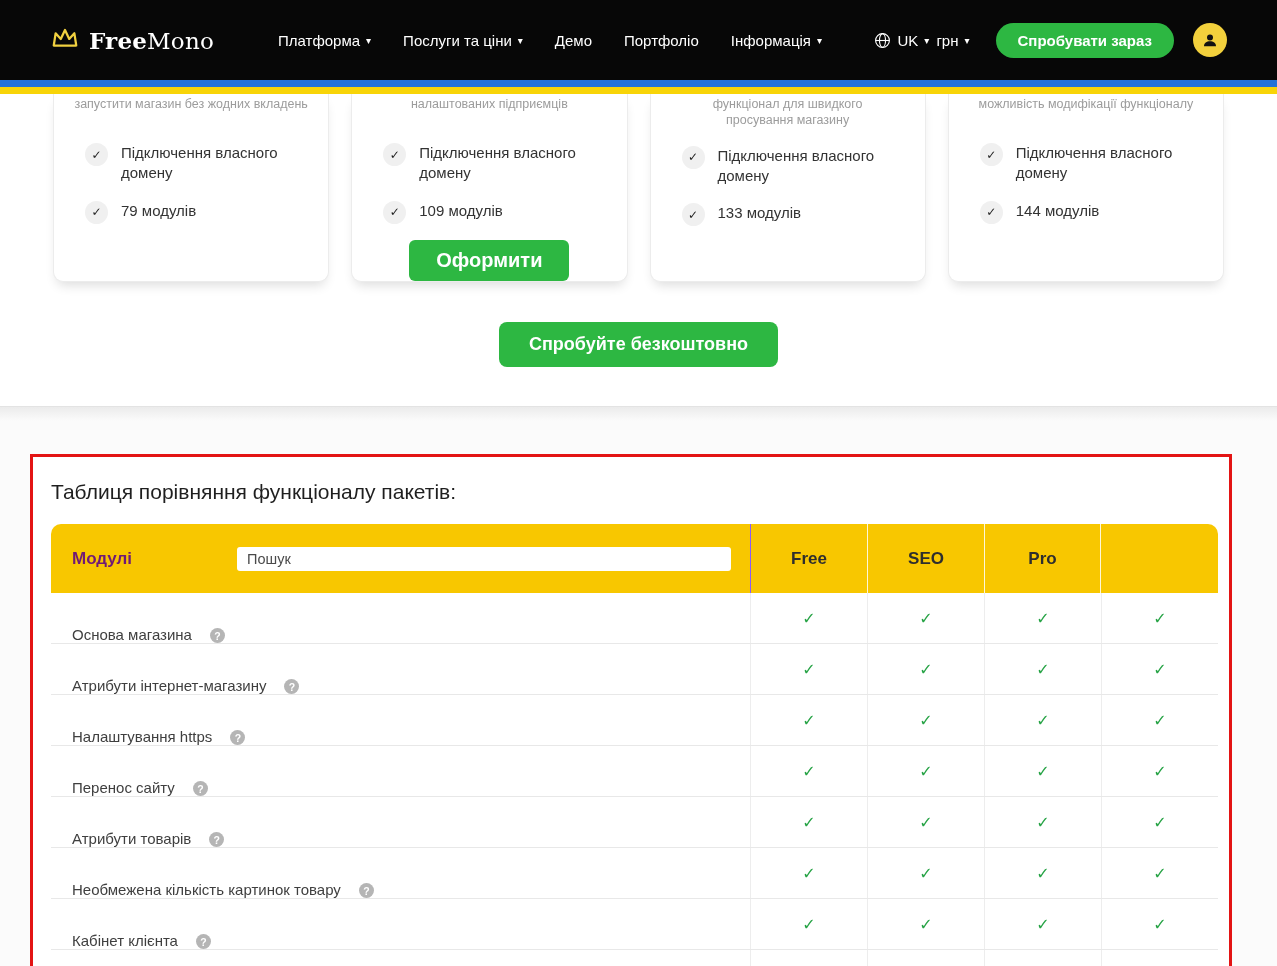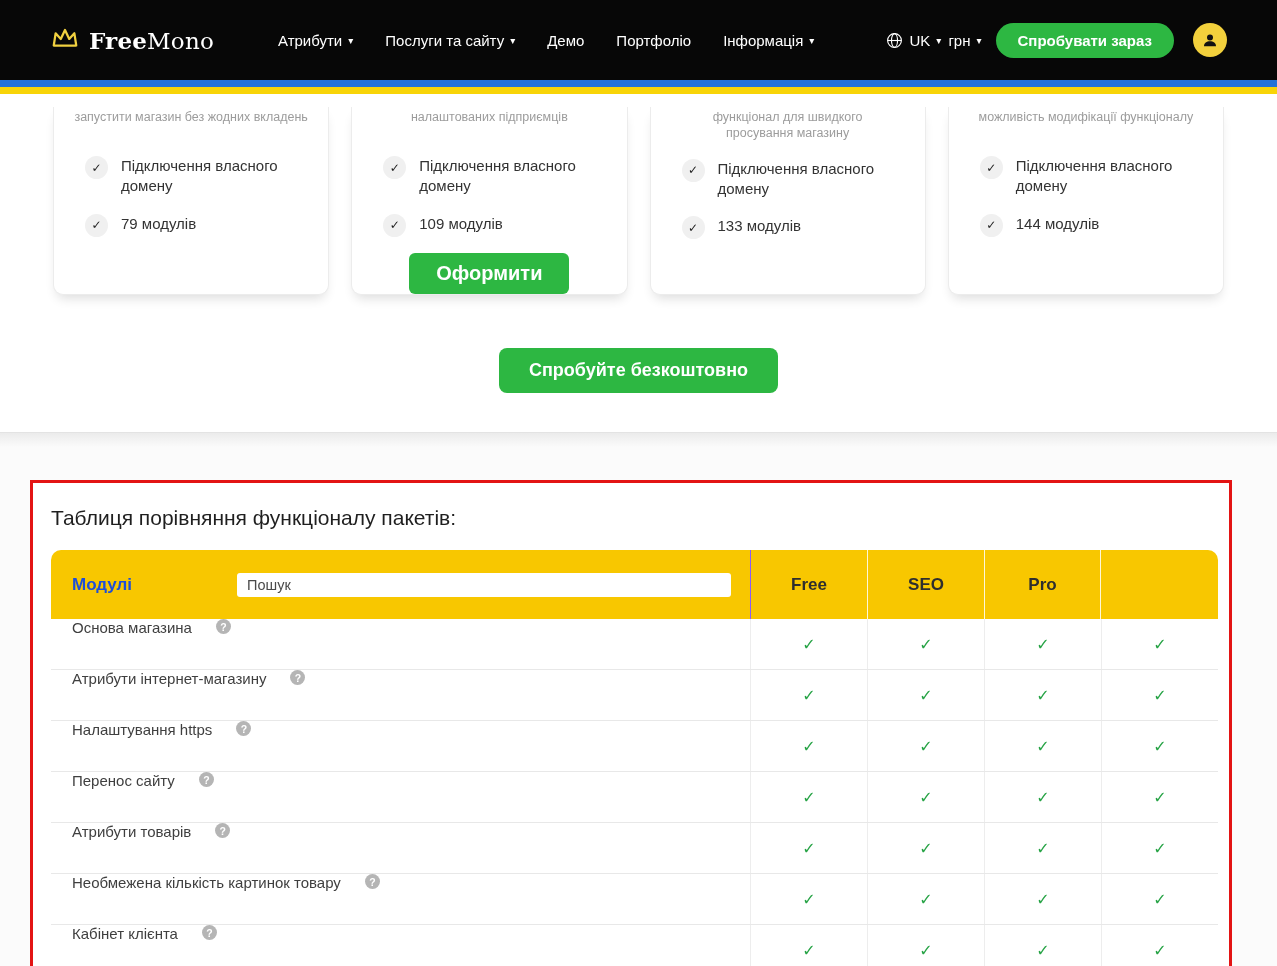--- a/index.html
+++ b/index.html
@@ -8,31 +8,31 @@
 
   
   .topbar { height:80px; background:#070707; display:flex; align-items:center; padding:0 50px; }
   .logo { display:flex; align-items:center; gap:9px; cursor:pointer; }
   .logo-text { font-family:"DejaVu Serif",serif; font-size:23px; color:#fff; letter-spacing:.2px; }
   .logo-text .solo { font-weight:700; }
   .nav { display:flex; align-items:center; gap:32px; margin-left:64px; }
   .nav-item { color:#fff; font-size:15px; display:flex; align-items:center; gap:6px; cursor:pointer; white-space:nowrap; }
   .caret { font-size:10px; line-height:1; position:relative; top:1px; }
   .topbar-spacer { flex:1; }
-  .locale { display:flex; align-items:center; gap:7px; color:#fff; font-size:15px; margin-right:14px; }
+  .locale { display:flex; align-items:center; gap:7px; color:#fff; font-size:15px; margin-right:26px; }
   .locale .grp { display:flex; align-items:center; gap:6px; cursor:pointer; }
   .pill-btn { background:#2db742; color:#fff; font-size:15px; font-weight:700; border:none; border-radius:20px; padding:9px 22px; cursor:pointer; }
   .avatar { width:34px; height:34px; border-radius:50%; background:#f2d03c; margin-left:19px; display:flex; align-items:center; justify-content:center; cursor:pointer; }
 
   
   .stripe-blue { height:7px; background:#2472d8; }
   .stripe-yellow { height:7px; background:#f8d407; }
 
   
-  .plans { display:flex; gap:22px; padding:13px 53px; background:#fff; }
+  .plans { display:flex; gap:22px; padding:0 53px; background:#fff; }
   .plan-card { flex:1; height:188px; background:#fff; border:1px solid #ececec; border-top:none;
     border-radius:0 0 10px 10px; box-shadow:0 7px 12px -4px rgba(0,0,0,.14);
     padding:2px 18px 12px; display:flex; flex-direction:column; }
   .plan-tagline { font-size:12.5px; color:#9c9c9c; text-align:center; line-height:1.3; min-height:30px; }
   .feat { display:flex; align-items:flex-start; gap:13px; margin-top:17px; padding-left:13px; }
   .feat:first-of-type { margin-top:18px; }
   .feat-check { flex:0 0 23px; width:23px; height:23px; border-radius:50%; background:#f0f0f0;
     display:flex; align-items:center; justify-content:center; font-size:12px; font-weight:700; color:#1e1e1e; }
   .feat-text { font-size:15px; color:#333; line-height:1.35; max-width:180px; }
   .order-btn { margin:16px auto 0; background:#2db742; color:#fff; border:none; border-radius:6px;
@@ -47,32 +47,32 @@
   .lower { height:561px; border-top:1px solid #e3e3e3;
     background:linear-gradient(180deg,#ebebeb 0,#fbfbfb 14px,#fbfbfb 100%);
     padding:47px 45px 0 30px; }
   .red-box { background:#fff; border:3px solid #e31414; min-height:620px; padding:23px 11px 0 18px; }
   .cmp-title { font-size:21px; font-weight:400; color:#1f1f1f; }
 
   .cmp-table { margin-top:20px; width:1167px; }
   .cmp-head { display:grid; grid-template-columns:699px 117px 117px 117px 117px;
     background:#f8c700; border-radius:10px 10px 0 0; height:69px; align-items:stretch; }
   .cmp-head-first { display:flex; align-items:center; padding-left:21px; }
-  .modules-label { font-size:17px; font-weight:700; color:#1d4ed8; }
+  .modules-label { font-size:17px; font-weight:700; color:#701a75; }
   .search-input { margin-left:105px; width:494px; height:24px; border:none; border-radius:3px;
     padding:0 10px; font-size:14.5px; color:#333; font-family:inherit; outline:none; }
   .search-input::placeholder { color:#4a4a4a; opacity:1; }
   .pkg-cell { display:flex; align-items:center; justify-content:center; font-size:17px; font-weight:700;
     color:#2e2e2e; border-left:1px solid rgba(255,255,255,.85); }
   .pkg-cell.first { border-left:1px solid #8b5cf6; }
   .pkg-cell.last { border-right:1px solid rgba(255,255,255,.85); }
 
   .cmp-row { display:grid; grid-template-columns:699px 117px 117px 117px 117px; height:51px;
     background:#fff; border-bottom:1px solid #e8e8e8; }
-  .row-label-cell { display:flex; align-items:flex-start; padding-left:21px; gap:24px; }
+  .row-label-cell { display:flex; align-items:flex-end; padding-left:21px; gap:18px; }
   .row-label { font-size:15px; color:#3f3f3f; }
   .q-icon { width:15px; height:15px; border-radius:50%; background:#b5b5b5; color:#fff;
     font-size:10.5px; font-weight:700; display:flex; align-items:center; justify-content:center; cursor:pointer; }
   .check-cell { display:flex; align-items:center; justify-content:center; border-left:1px solid #ededed; }
   .check-mark { color:#26a345; font-size:16px; font-weight:700; }
 </style>
 </head>
 <body>
 
 <div class="topbar">
@@ -80,25 +80,25 @@
     <span>
       <svg width="30" height="24" viewBox="0 0 32 24" fill="none">
         <path d="M4 20 L6 7 L11.5 13 L16 3.5 L20.5 13 L26 7 L28 20 Z" stroke="#f0d040" stroke-width="2.4" stroke-linejoin="round"></path>
       </svg>
     </span>
     <span class="logo-text"><span class="solo">Free</span><span>Mono</span></span>
   </div>
 
   <div class="nav">
     <div class="nav-item">
-      <span>Атрибути</span>
-      <span class="caret">▾</span>
-    </div>
-    <div class="nav-item">
-      <span>Послуги та сайту</span>
+      <span>Платформа</span>
+      <span class="caret">▾</span>
+    </div>
+    <div class="nav-item">
+      <span>Послуги та ціни</span>
       <span class="caret">▾</span>
     </div>
     <div class="nav-item">
       <span>Демо</span>
     </div>
     <div class="nav-item">
       <span>Портфоліо</span>
     </div>
     <div class="nav-item">
       <span>Інформація</span>

